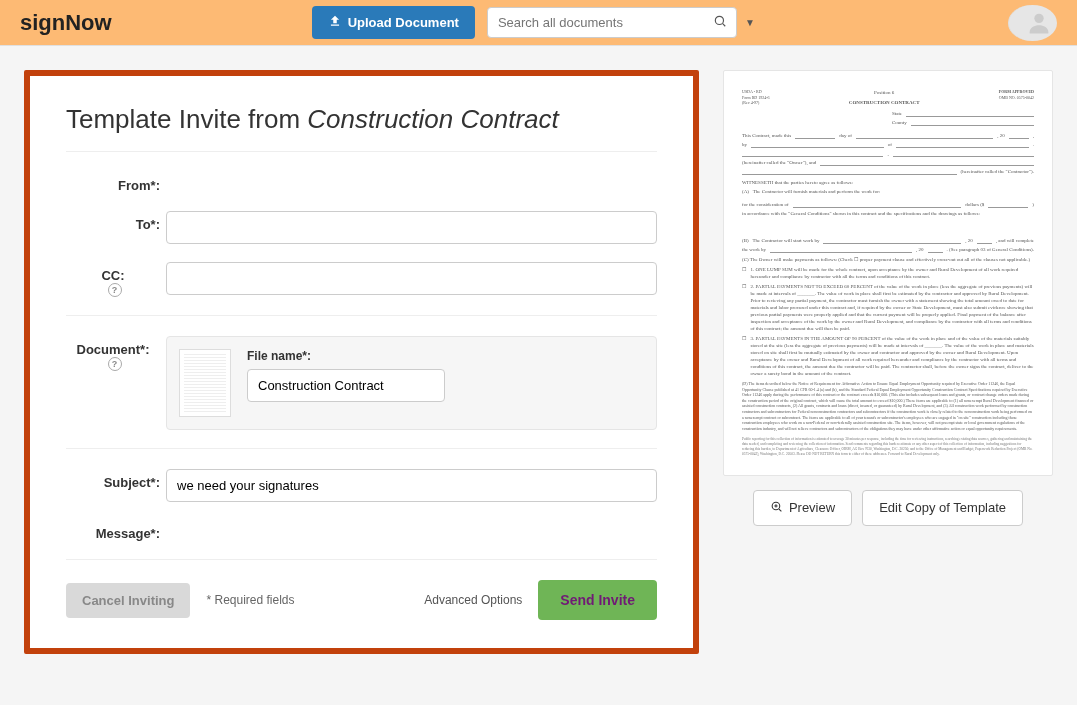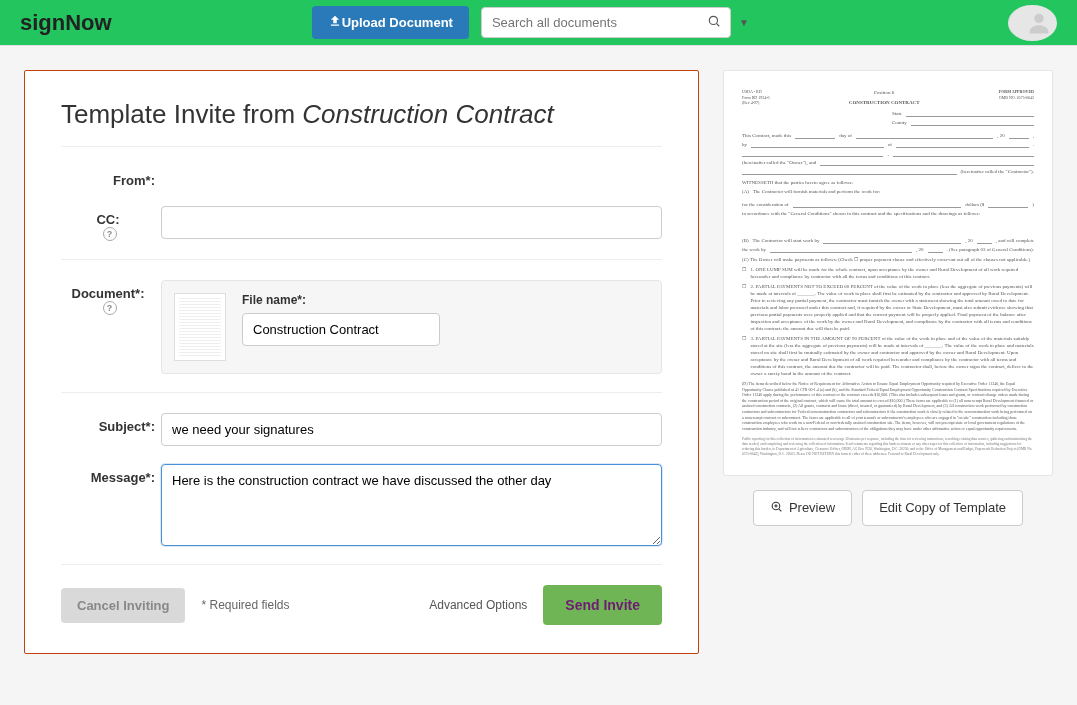--- a/index.html
+++ b/index.html
@@ -1,27 +1,27 @@
 <!DOCTYPE html>
 <html><head>
 <meta charset="utf-8">
 <style>
 * { box-sizing: border-box; margin: 0; padding: 0; }
 body { font-family: -apple-system, BlinkMacSystemFont, "Segoe UI", Arial, sans-serif; background: #f5f5f5; color: #333; font-size: 14px; }
-.header { background: #22c55e; border-bottom: 1px solid #e0e0e0; height: 46px; display: flex; align-items: center; padding: 0 20px; }
+.header { background: #fdba74; border-bottom: 1px solid #e0e0e0; height: 46px; display: flex; align-items: center; padding: 0 20px; }
 .logo { font-size: 22px; font-weight: 700; color: #222; margin-right: 200px; }
-.upload-btn { background: #2a7ab9; color: #fff; border: none; border-radius: 4px; padding: 8px 16px; font-size: 13px; font-weight: 600; display: flex; align-items: center; cursor: pointer; margin-right: 12px; }
+.upload-btn { background: #2a7ab9; color: #fff; border: none; border-radius: 4px; padding: 8px 16px; font-size: 13px; font-weight: 600; display: flex; align-items: center; gap: 6px; cursor: pointer; margin-right: 12px; }
 .search-wrap { position: relative; display: flex; align-items: center; }
 .search-input { width: 250px; padding: 7px 30px 7px 10px; border: 1px solid #ccc; border-radius: 4px; font-size: 13px; }
 .search-icon-btn { position: absolute; right: 10px; background: none; border: none; cursor: pointer; color: #555; }
 .dropdown-caret { margin-left: 8px; cursor: pointer; color: #555; font-size: 10px; }
 .avatar { width: 36px; height: 36px; background: #e6e6e6; border-radius: 50%; margin-left: auto; border-left: 1px solid #e0e0e0; padding-left: 12px; box-sizing: content-box; display:flex; align-items:center; justify-content:center; }
 .avatar svg { width:28px; height:28px; fill:#ccc; }
 .main { display: flex; padding: 24px; gap: 24px; align-items: flex-start; }
-.panel { background: #fff; border: 1px solid #c2410c; border-radius: 2px; }
+.panel { background: #fff; border: 6px solid #c2410c; border-radius: 2px; }
 .left-panel { flex: 1; padding: 28px 36px; }
 .title { font-size: 26px; font-weight: 400; color: #333; margin-bottom: 8px; }
 .title em { font-style: italic; }
 .hr { border: none; border-top: 1px solid #eee; margin: 16px 0 20px; }
 .form-row { display: flex; align-items: flex-start; margin-bottom: 18px; }
 .form-label { width: 100px; text-align: right; font-size: 13px; font-weight: 600; color: #333; padding-top: 6px; padding-right: 6px; flex-shrink: 0; }
 .help-icon { display: inline-flex; width: 14px; height: 14px; border: 1px solid #aaa; border-radius: 50%; font-size: 9px; color: #888; align-items: center; justify-content: center; margin-left: 3px; vertical-align: middle; }
 .form-control { flex: 1; padding: 8px 10px; border: 1px solid #ccc; border-radius: 4px; font-size: 13px; font-family: inherit; }
 .form-control.textarea { min-height: 82px; resize: vertical; border-color: #4a90d9; box-shadow: 0 0 0 1px rgba(74,144,217,0.2); }
 .doc-box { flex: 1; display: flex; gap: 16px; background: #f6f6f6; border: 1px solid #e5e5e5; border-radius: 4px; padding: 12px; align-items: flex-start; }
@@ -83,20 +83,24 @@
   <div class="panel left-panel">
     <h1 class="title">
       <span>Template Invite from </span><em>Construction Contract</em>
     </h1>
     <hr class="hr">
 
     <div class="form-row">
       <label class="form-label">From*:</label>
     </div>
 
+    <div class="form-row">
+      <label class="form-label">To*:</label>
+      <input class="form-control" style="">
+    </div>
 
     <div class="form-row">
       <label class="form-label label-inline">
         <span>CC:</span>
         <span class="help-icon">?</span>
       </label>
       <input class="form-control" style="">
     </div>
 
     <hr class="hr">
@@ -119,21 +123,20 @@
 
     <hr class="hr">
 
     <div class="form-row">
       <label class="form-label">Subject*:</label>
       <input class="form-control" value="we need your signatures" style="">
     </div>
 
     <div class="form-row">
       <label class="form-label">Message*:</label>
-      <textarea class="form-control textarea" style="">Here is the construction contract we have discussed the other day</textarea>
     </div>
 
     <hr class="hr">
 
     <div class="actions">
       <button class="btn btn-cancel">Cancel Inviting</button>
       <span class="required-note">* Required fields</span>
       <a class="adv-link">Advanced Options</a>
       <button class="btn btn-send">Send Invite</button>
     </div>

